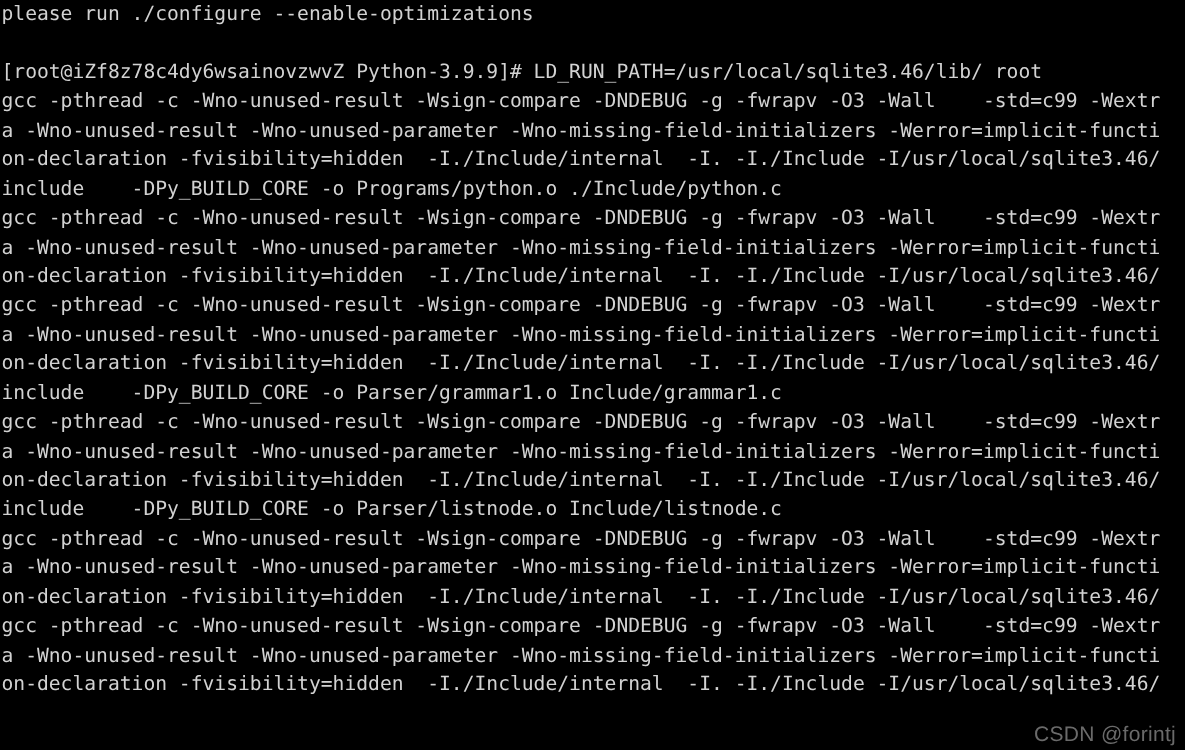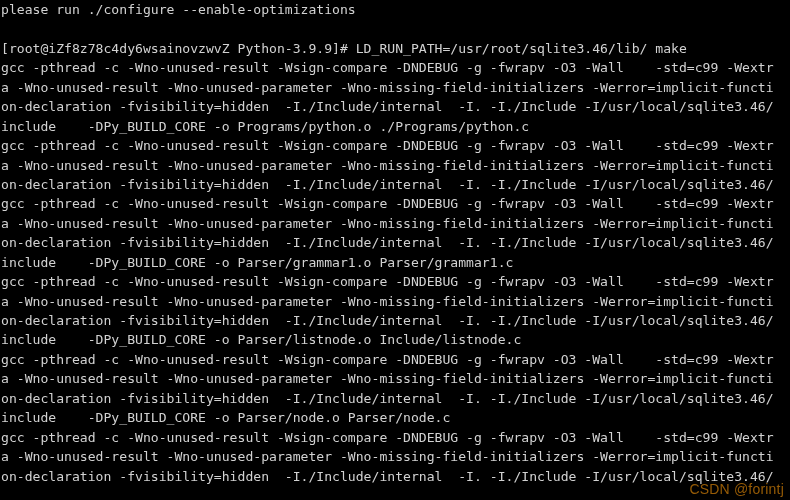--- a/index.html
+++ b/index.html
@@ -26,52 +26,51 @@
     overflow:hidden;
     text-overflow:clip;
   }
   .line.blank { color:transparent; }
   #watermark {
     position:absolute;
     right:6px;
     bottom:1px;
     font-family:"Liberation Sans", sans-serif;
     font-size:14px;
-    color:#a16207;
+    color:#737373;
     opacity:0.93;
     letter-spacing:0.2px;
     pointer-events:none;
     white-space:nowrap;
   }
 </style>
 </head>
 <body>
 
 <div id="terminal">
   <div id="lines">
       <div class="line">please run ./configure --enable-optimizations</div>
       <div class="line blank"></div>
-      <div class="line">[root@iZf8z78c4dy6wsainovzwvZ Python-3.9.9]# LD_RUN_PATH=/usr/root/sqlite3.46/lib/ make</div>
+      <div class="line">[root@iZf8z78c4dy6wsainovzwvZ Python-3.9.9]# LD_RUN_PATH=/usr/local/sqlite3.46/lib/ root</div>
       <div class="line">gcc -pthread -c -Wno-unused-result -Wsign-compare -DNDEBUG -g -fwrapv -O3 -Wall    -std=c99 -Wextr</div>
       <div class="line">a -Wno-unused-result -Wno-unused-parameter -Wno-missing-field-initializers -Werror=implicit-functi</div>
       <div class="line">on-declaration -fvisibility=hidden  -I./Include/internal  -I. -I./Include -I/usr/local/sqlite3.46/</div>
-      <div class="line">include    -DPy_BUILD_CORE -o Programs/python.o ./Programs/python.c</div>
+      <div class="line">include    -DPy_BUILD_CORE -o Programs/python.o ./Include/python.c</div>
       <div class="line">gcc -pthread -c -Wno-unused-result -Wsign-compare -DNDEBUG -g -fwrapv -O3 -Wall    -std=c99 -Wextr</div>
       <div class="line">a -Wno-unused-result -Wno-unused-parameter -Wno-missing-field-initializers -Werror=implicit-functi</div>
       <div class="line">on-declaration -fvisibility=hidden  -I./Include/internal  -I. -I./Include -I/usr/local/sqlite3.46/</div>
       <div class="line">gcc -pthread -c -Wno-unused-result -Wsign-compare -DNDEBUG -g -fwrapv -O3 -Wall    -std=c99 -Wextr</div>
       <div class="line">a -Wno-unused-result -Wno-unused-parameter -Wno-missing-field-initializers -Werror=implicit-functi</div>
       <div class="line">on-declaration -fvisibility=hidden  -I./Include/internal  -I. -I./Include -I/usr/local/sqlite3.46/</div>
-      <div class="line">include    -DPy_BUILD_CORE -o Parser/grammar1.o Parser/grammar1.c</div>
+      <div class="line">include    -DPy_BUILD_CORE -o Parser/grammar1.o Include/grammar1.c</div>
       <div class="line">gcc -pthread -c -Wno-unused-result -Wsign-compare -DNDEBUG -g -fwrapv -O3 -Wall    -std=c99 -Wextr</div>
       <div class="line">a -Wno-unused-result -Wno-unused-parameter -Wno-missing-field-initializers -Werror=implicit-functi</div>
       <div class="line">on-declaration -fvisibility=hidden  -I./Include/internal  -I. -I./Include -I/usr/local/sqlite3.46/</div>
       <div class="line">include    -DPy_BUILD_CORE -o Parser/listnode.o Include/listnode.c</div>
       <div class="line">gcc -pthread -c -Wno-unused-result -Wsign-compare -DNDEBUG -g -fwrapv -O3 -Wall    -std=c99 -Wextr</div>
       <div class="line">a -Wno-unused-result -Wno-unused-parameter -Wno-missing-field-initializers -Werror=implicit-functi</div>
       <div class="line">on-declaration -fvisibility=hidden  -I./Include/internal  -I. -I./Include -I/usr/local/sqlite3.46/</div>
-      <div class="line">include    -DPy_BUILD_CORE -o Parser/node.o Parser/node.c</div>
       <div class="line">gcc -pthread -c -Wno-unused-result -Wsign-compare -DNDEBUG -g -fwrapv -O3 -Wall    -std=c99 -Wextr</div>
       <div class="line">a -Wno-unused-result -Wno-unused-parameter -Wno-missing-field-initializers -Werror=implicit-functi</div>
       <div class="line">on-declaration -fvisibility=hidden  -I./Include/internal  -I. -I./Include -I/usr/local/sqlite3.46/</div>
     </div>
   <div id="watermark">CSDN @forintj</div>
 </div>
 
 </body></html>

